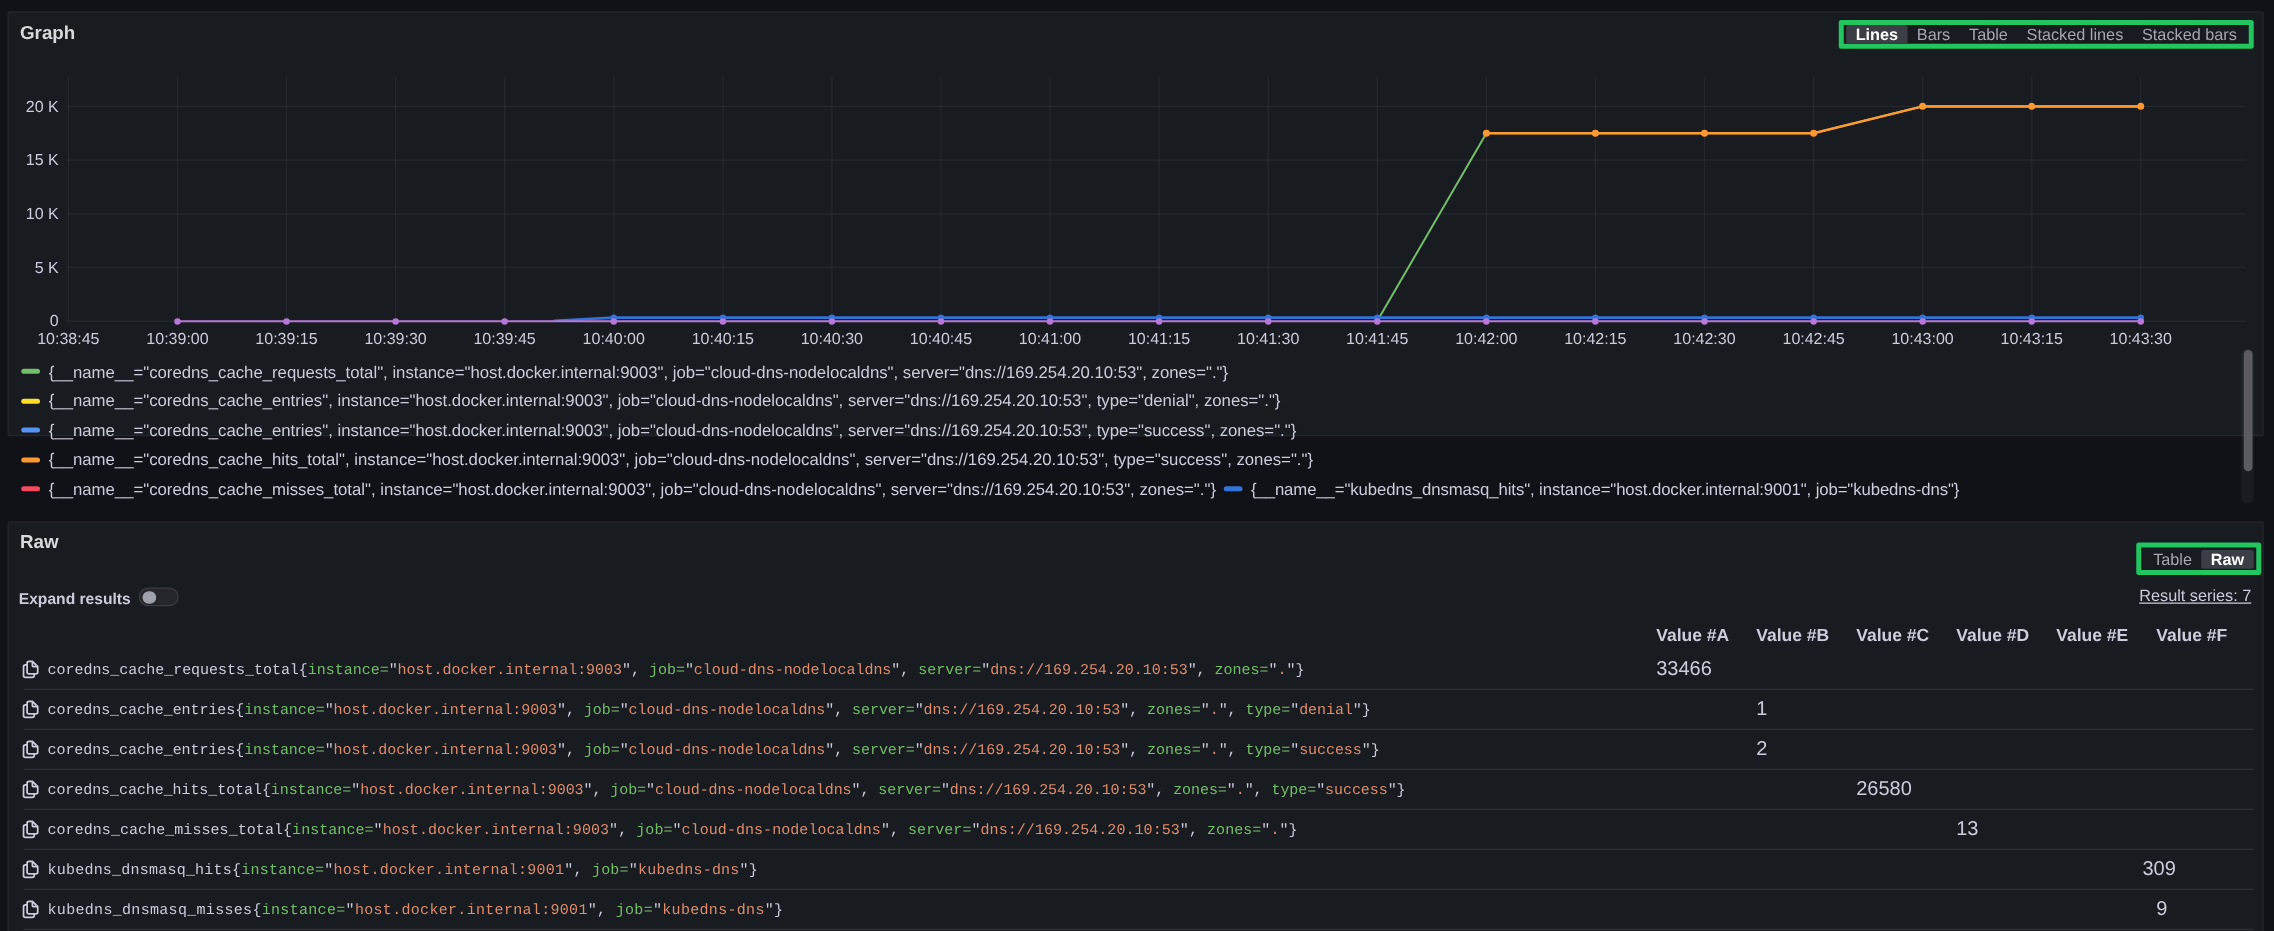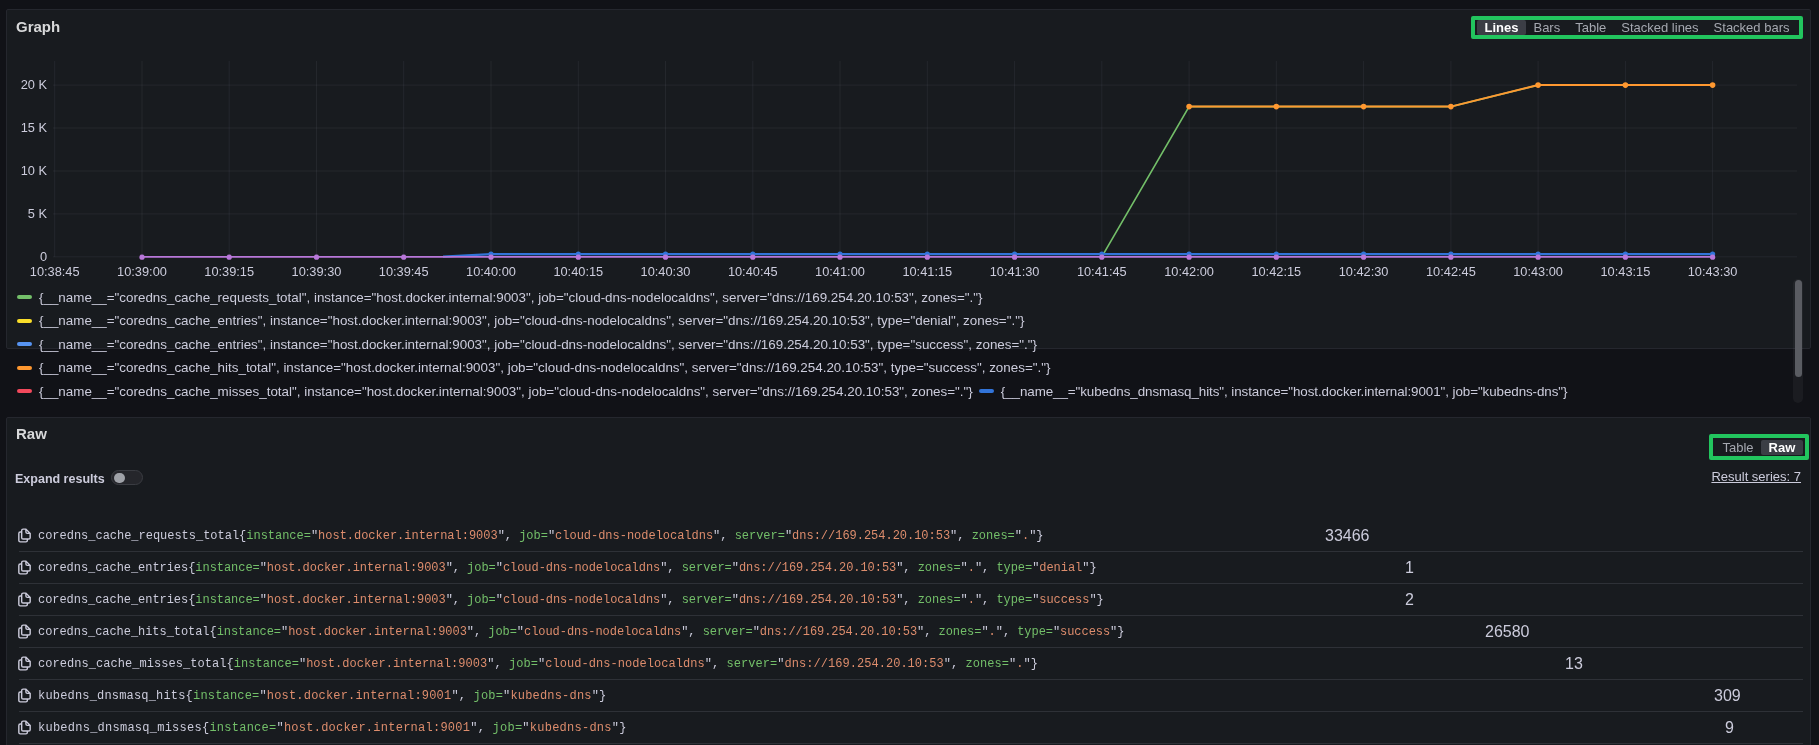--- a/index.html
+++ b/index.html
@@ -169,20 +169,28 @@
   <div class="ptitle" style="top:7px">Raw</div>
   <div class="btngroup" style="left:1702px; top:16px; height:26px;">
     <div class="btn">Table</div>
       <div class="btn sel">Raw</div>
   </div>
   <div class="swlabel">Expand results</div>
   <div class="switch">
       <div class="knob"></div>
     </div>
   <div class="rseries">Result series: 7</div>
+  <div style="position:absolute; left:0; top:82px; width:1805px; height:18px;">
+      <span class="hcell" style="left:1318px">Value #A</span>
+      <span class="hcell" style="left:1398px">Value #B</span>
+      <span class="hcell" style="left:1478px">Value #C</span>
+      <span class="hcell" style="left:1558px">Value #D</span>
+      <span class="hcell" style="left:1638px">Value #E</span>
+      <span class="hcell" style="left:1718px">Value #F</span>
+    </div>
   <div class="trows">
       <div class="trow">
         <svg class="cicon" width="17" height="17" viewBox="0 0 24 24" fill="#ccccdc">
           <path d="M21,8.94a1.31,1.31,0,0,0-.06-.27l0-.09a1.07,1.07,0,0,0-.19-.28h0l-6-6h0a1.07,1.07,0,0,0-.28-.19.32.32,0,0,0-.09,0A.88.88,0,0,0,14.05,2H10A3,3,0,0,0,7,5V6H6A3,3,0,0,0,3,9V19a3,3,0,0,0,3,3h8a3,3,0,0,0,3-3V18h1a3,3,0,0,0,3-3V9S21,9,21,8.94ZM15,5.41,17.59,8H16a1,1,0,0,1-1-1ZM15,19a1,1,0,0,1-1,1H6a1,1,0,0,1-1-1V9A1,1,0,0,1,6,8H7v7a3,3,0,0,0,3,3h5Zm4-4a1,1,0,0,1-1,1H10a1,1,0,0,1-1-1V5a1,1,0,0,1,1-1h3V7a3,3,0,0,0,3,3h3Z"></path>
         </svg>
         <span class="mtxt" style="letter-spacing:-0.02px">coredns_cache_requests_total{<span class="k">instance=</span>"<span class="v">host.docker.internal:9003</span>", <span class="k">job=</span>"<span class="v">cloud-dns-nodelocaldns</span>", <span class="k">server=</span>"<span class="v">dns://169.254.20.10:53</span>", <span class="k">zones=</span>"<span class="v">.</span>"}</span>
         <span class="tval" style="left:1318px">33466</span>
       </div>
       <div class="trow">
         <svg class="cicon" width="17" height="17" viewBox="0 0 24 24" fill="#ccccdc">

